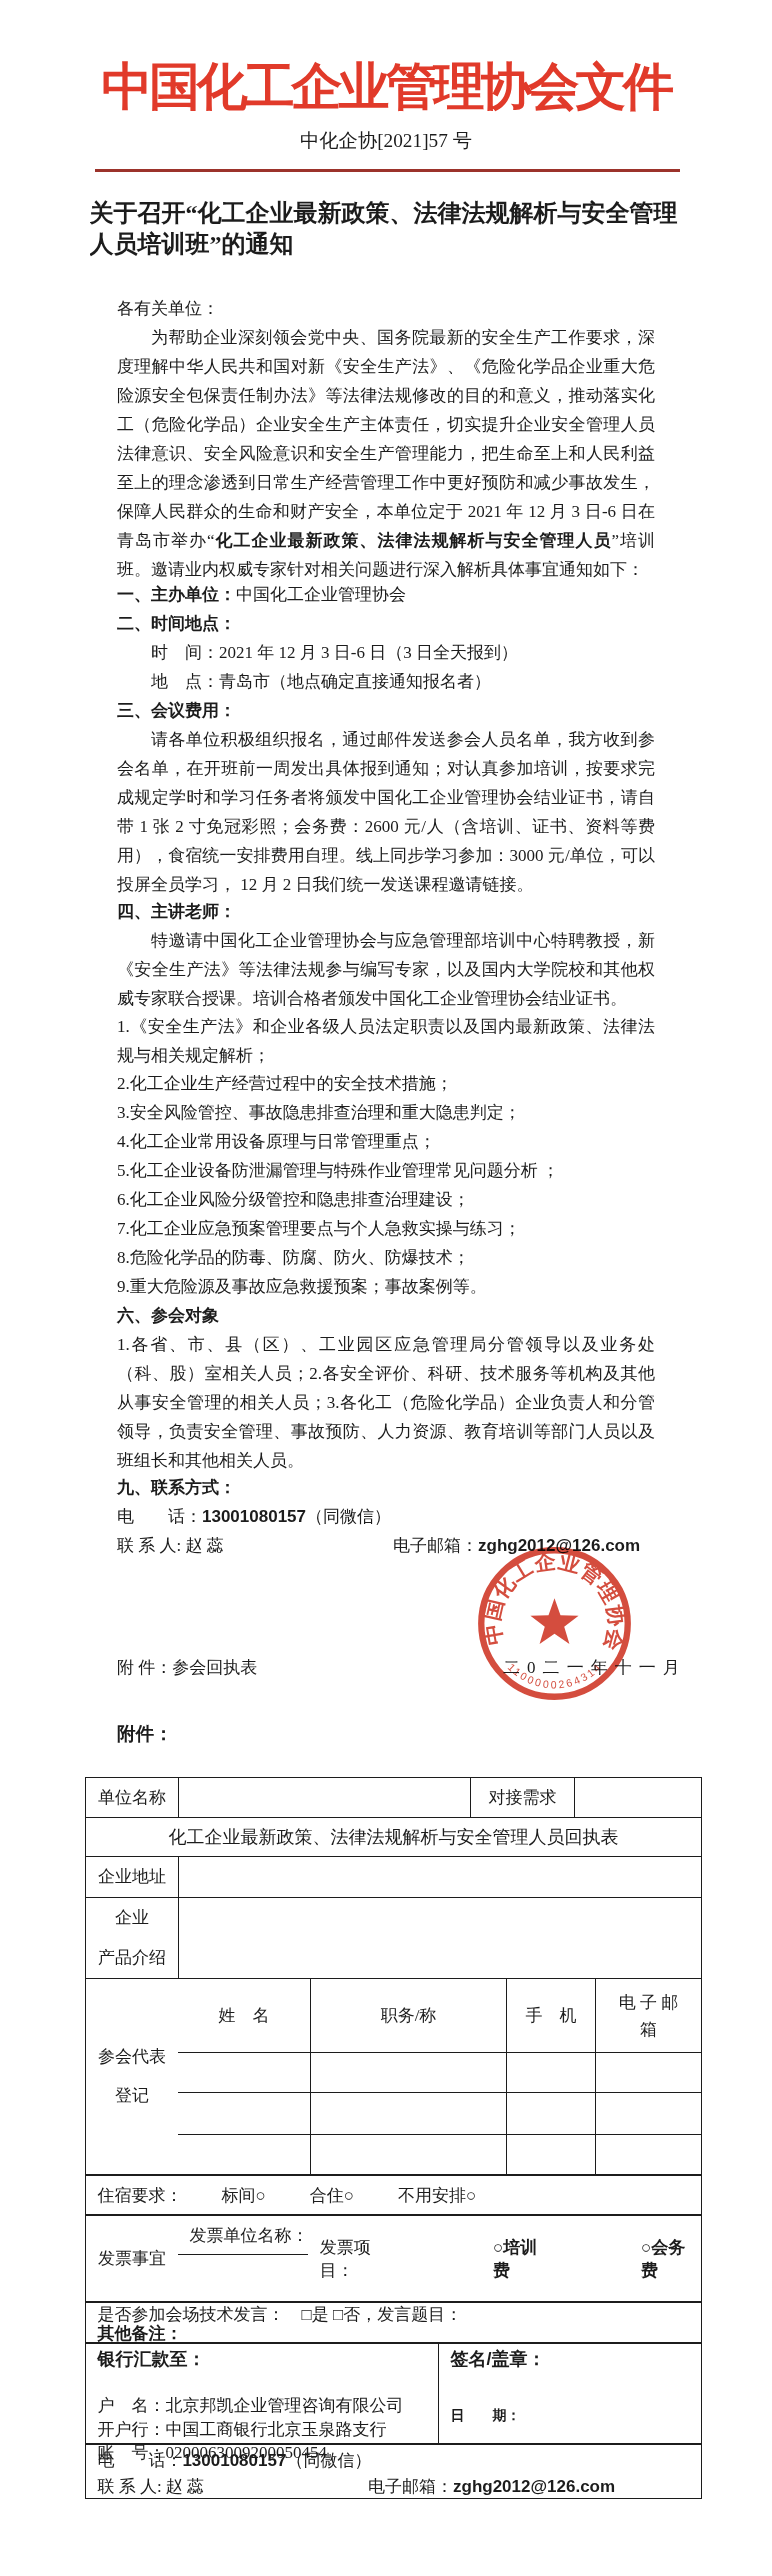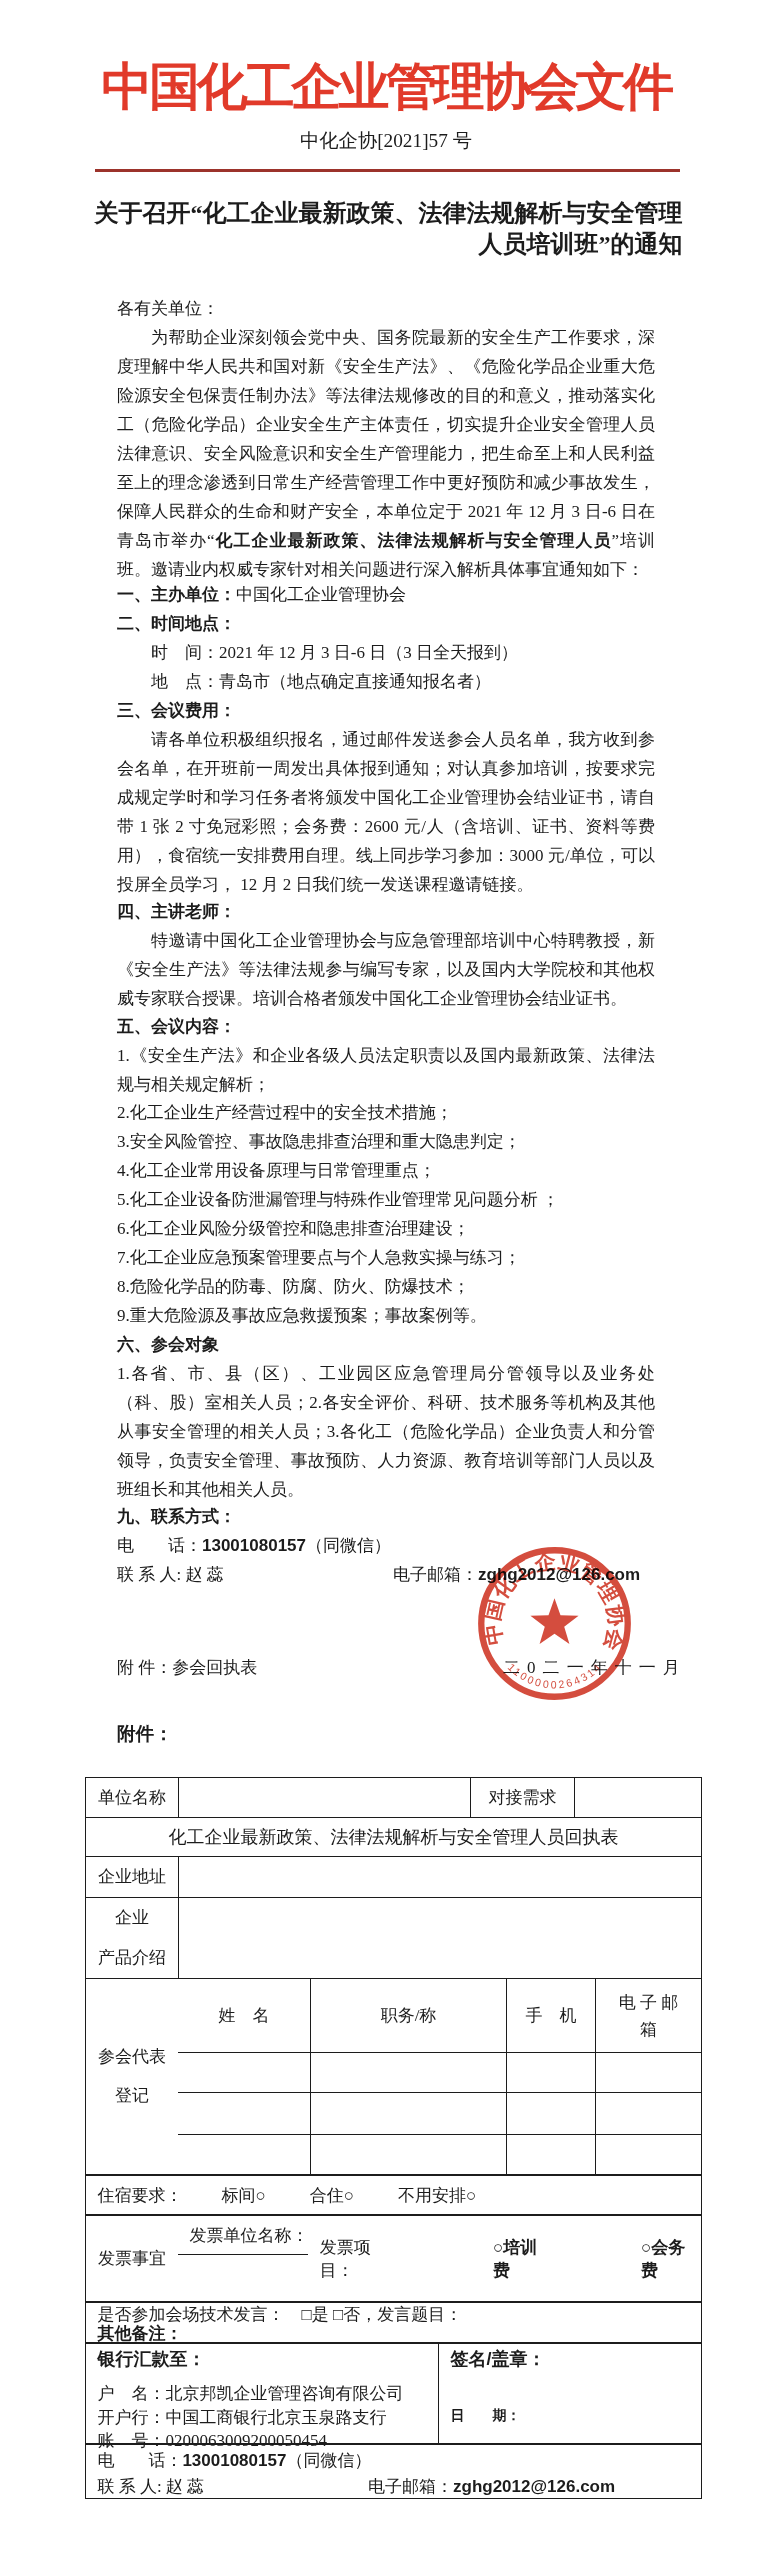--- a/index.html
+++ b/index.html
@@ -20,21 +20,21 @@
   .org-title{
     margin-top:56px;text-align:center;
     font-family:var(--serif);font-weight:700;
     font-size:51px;line-height:63px;letter-spacing:-3.6px;
     color:var(--title-red);white-space:nowrap;
   }
   .doc-no{margin-top:11.4px;text-align:center;font-size:19.3px;line-height:21.4px;}
   .red-line{margin:17px 0 0 95px;width:585px;height:2.9px;background:var(--line-red);}
   .notice-title{
     margin:26px auto 0;max-width:593px;height:63px;overflow:hidden;
-    text-align:right;font-weight:700;font-size:24px;line-height:31px;
+    text-align:left;font-weight:700;font-size:24px;line-height:31px;
     font-family:var(--serif);
   }
   
   .body{margin:33px 0 0 117px;width:538px;font-size:17px;line-height:29px;}
   .body p{text-align:justify;}
   .indent{text-indent:2em;}
   .sub{text-indent:2em;font-family:Liberation Serif, serif;}
   .hei{font-family:var(--hei);font-weight:700;}
   .num{font-family:var(--hei);font-weight:700;margin-top:48px;}
   .fix-p1{height:257px;overflow:hidden;}
@@ -127,21 +127,20 @@
   <p><span class="hei">二、时间地点：</span></p>
   <p class="sub">时　间：2021 年 12 月 3 日-6 日（3 日全天报到）</p>
   <p class="sub">地　点：青岛市（地点确定直接通知报名者）</p>
 
   <p><span class="hei">三、会议费用：</span></p>
   <p class="indent fix-p3">请各单位积极组织报名，通过邮件发送参会人员名单，我方收到参会名单，在开班前一周发出具体报到通知；对认真参加培训，按要求完成规定学时和学习任务者将颁发中国化工企业管理协会结业证书，请自带 1 张 2 寸免冠彩照；会务费：2600 元/人（含培训、证书、资料等费用），食宿统一安排费用自理。线上同步学习参加：3000 元/单位，可以投屏全员学习， 12 月 2 日我们统一发送课程邀请链接。</p>
 
   <p><span class="hei">四、主讲老师：</span></p>
   <p class="indent fix-p4">特邀请中国化工企业管理协会与应急管理部培训中心特聘教授，新《安全生产法》等法律法规参与编写专家，以及国内大学院校和其他权威专家联合授课。培训合格者颁发中国化工企业管理协会结业证书。</p>
 
-  <p><span class="hei">五、会议内容：</span></p>
   <p class="fix-i1">1.《安全生产法》和企业各级人员法定职责以及国内最新政策、法律法规与相关规定解析；</p>
   <p>2.化工企业生产经营过程中的安全技术措施；</p>
   <p>3.安全风险管控、事故隐患排查治理和重大隐患判定；</p>
   <p>4.化工企业常用设备原理与日常管理重点；</p>
   <p>5.化工企业设备防泄漏管理与特殊作业管理常见问题分析 ；</p>
   <p>6.化工企业风险分级管控和隐患排查治理建设；</p>
   <p>7.化工企业应急预案管理要点与个人急救实操与练习；</p>
   <p>8.危险化学品的防毒、防腐、防火、防爆技术；</p>
   <p>9.重大危险源及事故应急救援预案；事故案例等。</p>
 
@@ -254,21 +253,21 @@
   <div class="tr r-speech major">
     <div class="speech-cell">
       <div>是否参加会场技术发言：　□是 □否，发言题目：</div>
       <div class="l2">其他备注：</div>
     </div>
   </div>
 
   <div class="tr r-bank major">
     <div class="bank-left">
       <div class="bl-head">银行汇款至：</div>
-      <div class="bl-line" style="margin-top:11px;">户　名：北京邦凯企业管理咨询有限公司</div>
+      <div class="bl-line" style="margin-top:23px;">户　名：北京邦凯企业管理咨询有限公司</div>
       <div class="bl-line">开户行：中国工商银行北京玉泉路支行</div>
       <div class="bl-line">账　号：0200063009200050454</div>
     </div>
     <div class="bank-right" style="border-left:1.4px solid var(--ink);">
       <div class="br-sign">签名/盖章：</div>
       <div class="br-date">日　　期：</div>
     </div>
   </div>
 
   <div class="tr r-foot major">

